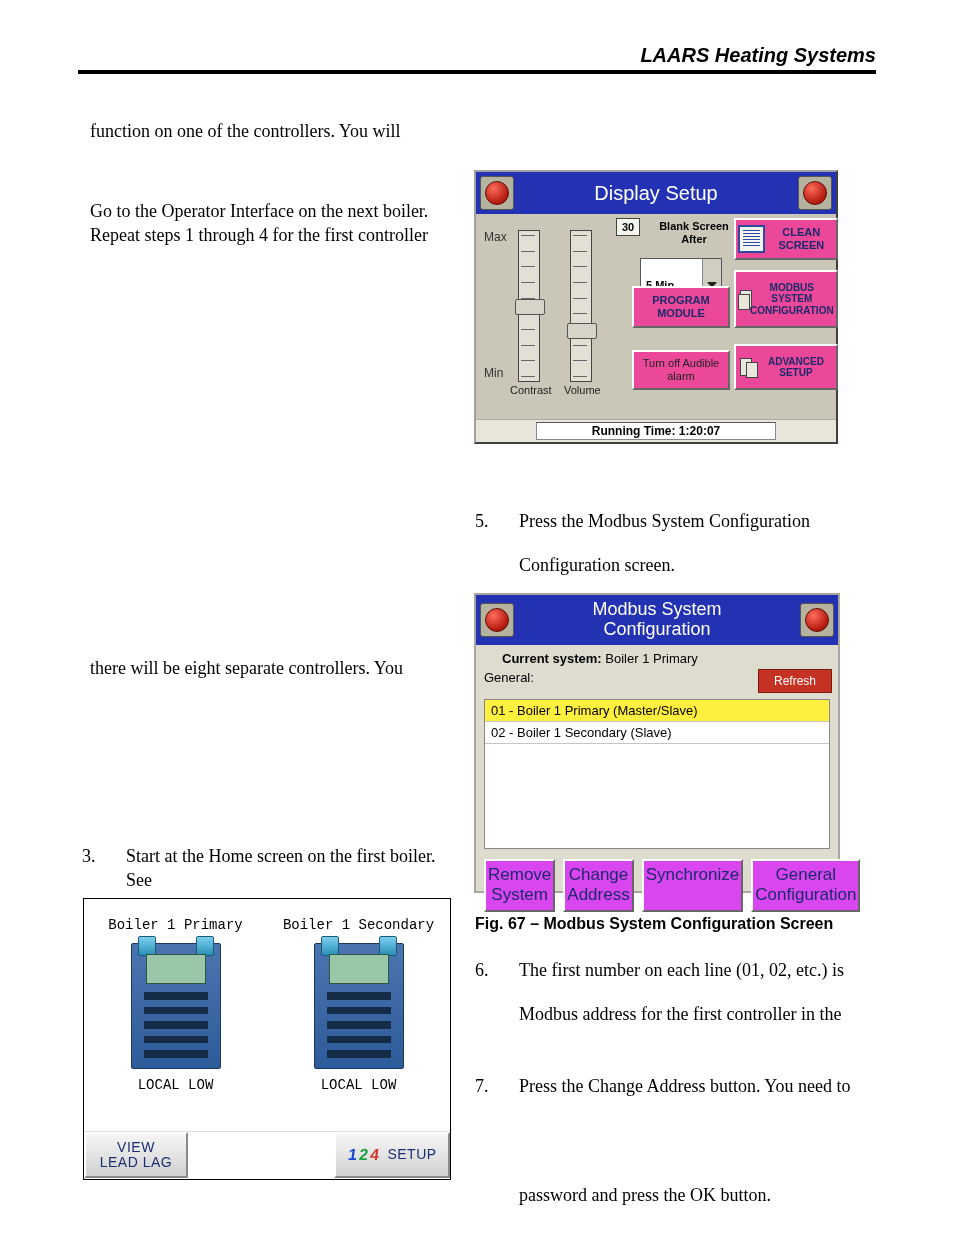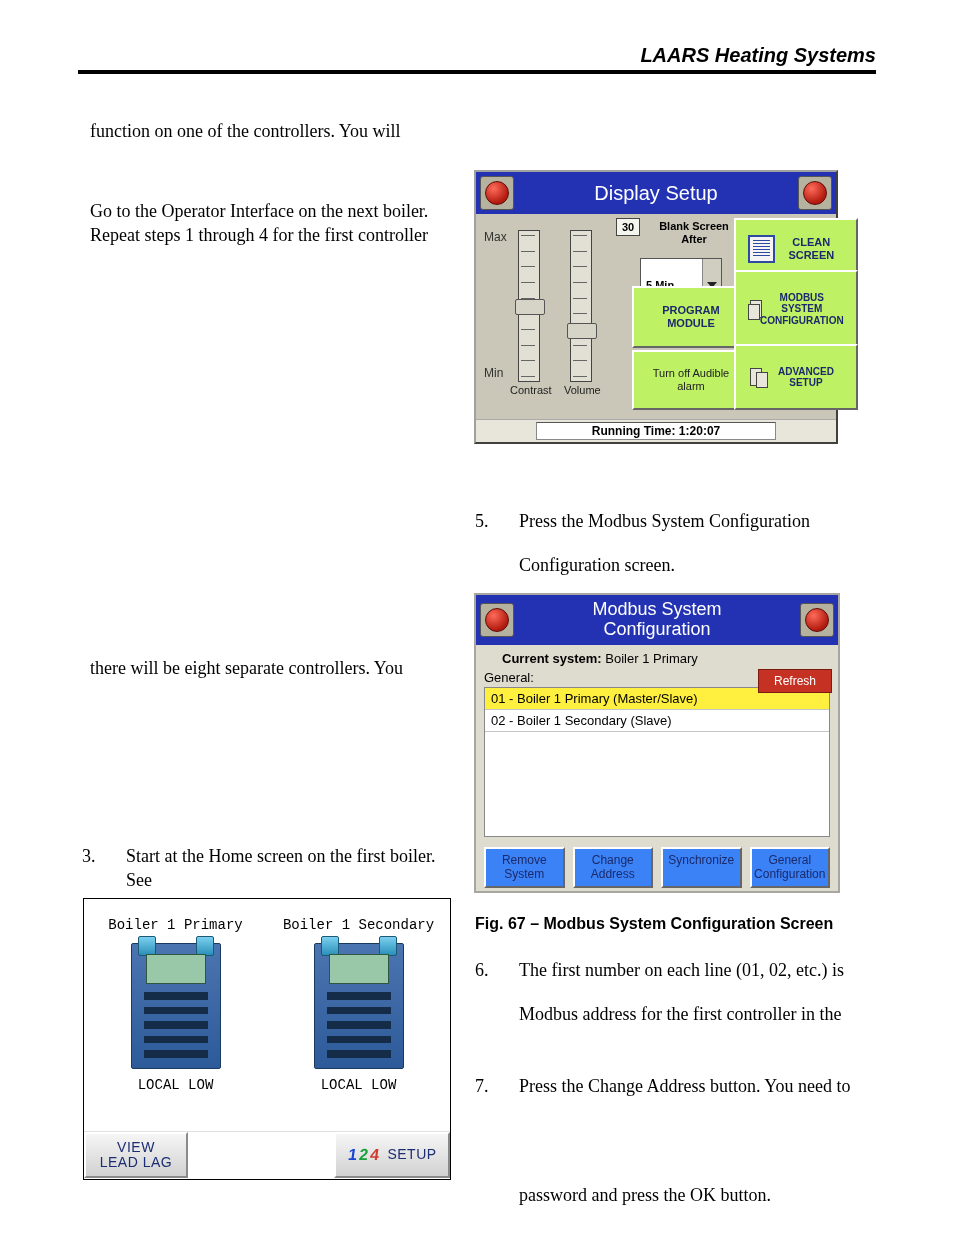--- a/index.html
+++ b/index.html
@@ -130,31 +130,31 @@
   .small-box {
     position: absolute;
     background: #f5f5f0;
     border: 1px solid #444;
     padding: 2px 5px;
     font-size: 11px;
     font-weight: bold;
   }
   .ds-btn {
     position: absolute;
-    background: #bef264;
+    background: #ec4899;
     border: 2px solid #fff;
     border-right-color: #666;
     border-bottom-color: #666;
     font-size: 11px;
     text-align: center;
     display: flex; align-items: center; justify-content: center;
     color: #1b2a6b;
     font-weight: bold;
     line-height: 1.15;
-    padding: 12px;
+    padding: 2px;
   }
   .ds-rightbtn { font-family: Arial, sans-serif; }
   .running {
     position: absolute;
     bottom: 0;
     left: 0; right: 0;
     height: 22px;
     background: #e8e5da;
     border-top: 1px solid #aaa;
   }
@@ -189,45 +189,45 @@
   .mb-line1 .val { font-weight: normal; }
   .mb-refresh {
     position: absolute; right: 6px; top: 24px;
     width: 72px; height: 22px;
     background: #c53224; color: #fff;
     border: 1px solid #7a1b12;
     font-size: 12px;
     display: flex; align-items: center; justify-content: center;
   }
   .mb-list {
-    margin-top: 2px;
+    margin-top: 14px;
     border: 1px solid #888;
     background: #fff;
     height: 148px;
   }
   .mb-row {
     padding: 3px 6px;
     border-bottom: 1px solid #c5c5c5;
     font-size: 13px;
     color: #000;
   }
   .mb-row.sel { background: #ffef3e; }
   .mb-btnbar {
     display: flex;
     gap: 8px;
     margin-top: 10px;
     justify-content: space-between;
   }
   .mb-btn {
     flex: 1;
-    background: #3b82f6;
+    background: #d946ef;
     border: 2px solid #fff;
     border-right-color: #666;
     border-bottom-color: #666;
-    font-size: 12px;
+    font-size: 17px;
     text-align: center;
     padding: 4px 2px;
     color: #1b2a6b;
     line-height: 1.2;
   }
   .fig-caption {
     position: absolute;
     font-family: Arial, sans-serif;
     font-weight: bold;
     font-size: 16px;

